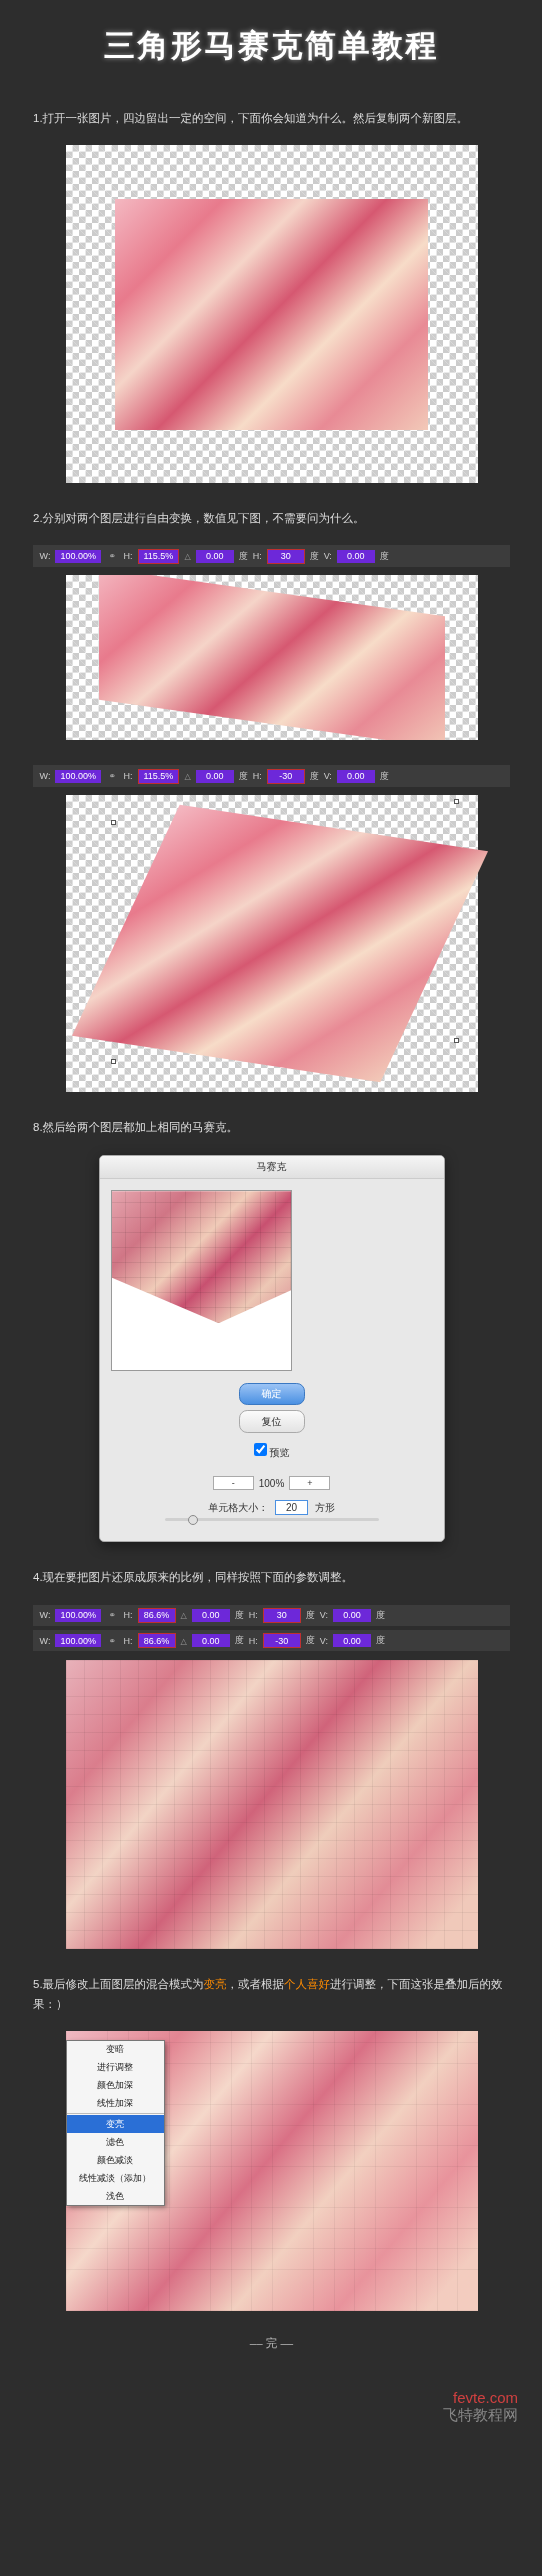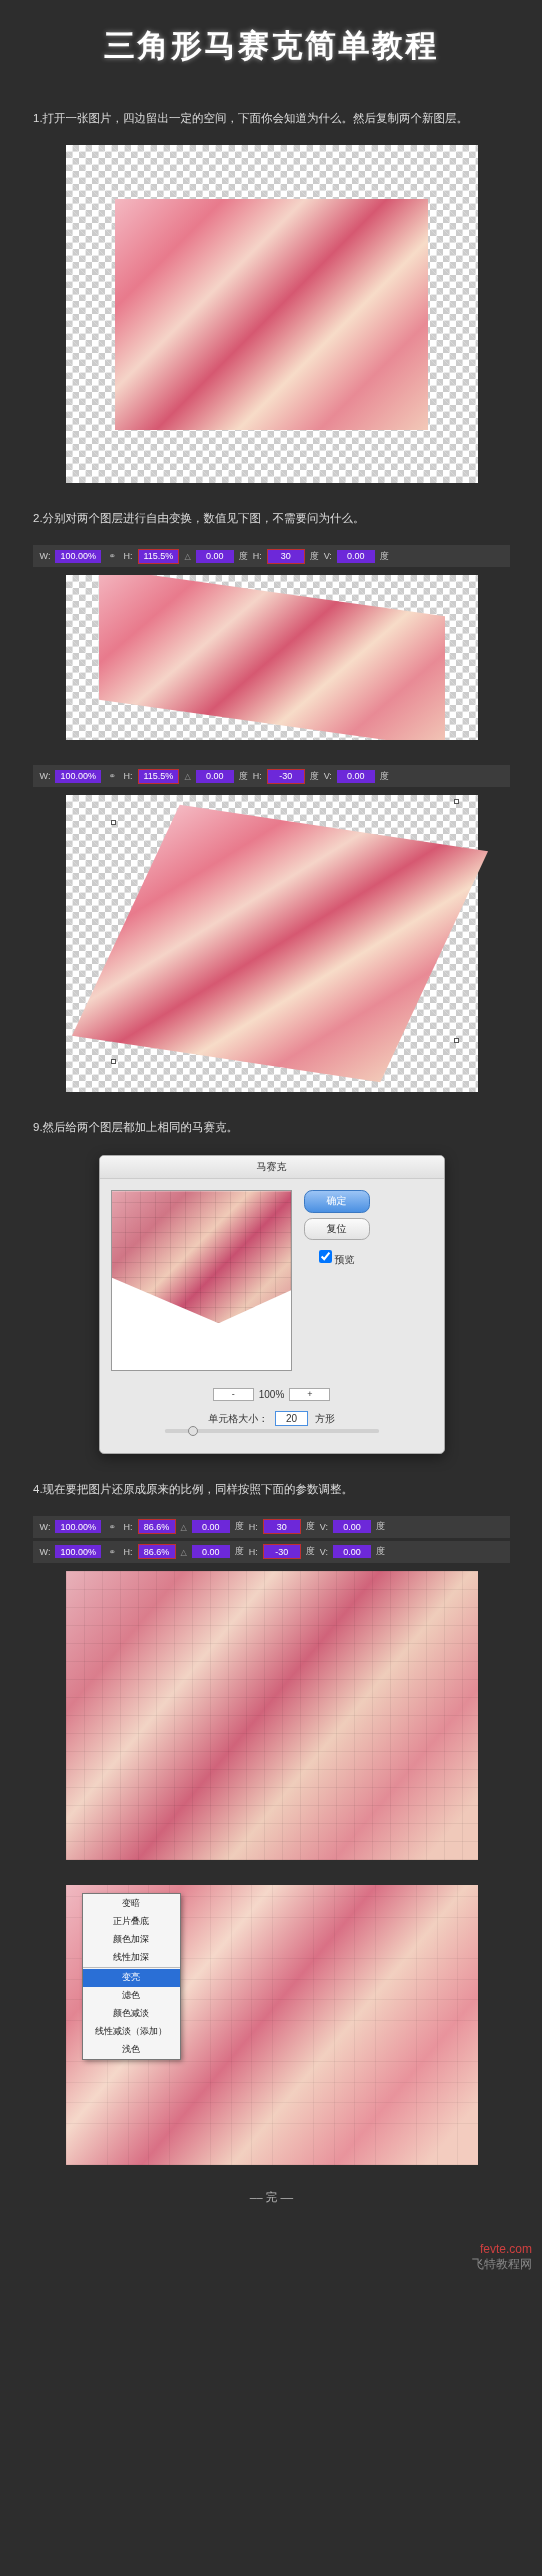--- a/index.html
+++ b/index.html
@@ -25,21 +25,21 @@
   .link-icon { font-size:9px; color:#aaa; padding:0 2.5px; }
 
   .skew-block { width: 412px; height: 165px; margin: 0 auto; position: relative; overflow: hidden; }
   .skew-img { position: absolute; left: 33px; top: 16.5px; width: 346px; height: 132px; transform: skewY(8deg); }
   .skew-block2 { width: 412px; height: 297px; margin: 0 auto; position: relative; overflow: visible; }
   .skew-img2 { position:absolute; left:49px; top:33px; width:330px; height:231px; transform: skewX(-25deg) skewY(8deg); }
   .handle { width:5px; height:5px; background:#fff; border:0.8px solid #555; position:absolute; }
 
   .mosaic-dialog { width: 346px; margin: 0 auto; background: #e8e8e8; border: 0.8px solid #aaa; border-radius: 5px; overflow:hidden; box-shadow: 0 3.3px 12.4px rgba(0,0,0,0.4); }
   .mosaic-title { font-size:10px; color:#333; padding:4.1px; background:linear-gradient(#f5f5f5,#e0e0e0); border-bottom:0.8px solid #ccc; }
-  .mosaic-body { display:flex; padding: 11.5px; gap: 11.5px; }
+  .mosaic-body { display:flex; padding: 11.5px; gap: 11.5px; flex-direction: column; }
   .mosaic-preview { width: 181px; height: 181px; border: 0.8px solid #999; background:#fff; position:relative; overflow:hidden; }
   .mosaic-pix { position:absolute; top:0; right:0; width:181px; height:132px;
     background: linear-gradient(135deg,#e6a8b0,#d07585,#f0cbb8,#c85070,#edc8b5);
     filter: blur(0.4px);
     background-image:
       repeating-linear-gradient(0deg, rgba(0,0,0,0.08) 0 0.8px, transparent 0.8px 15px),
       repeating-linear-gradient(90deg, rgba(0,0,0,0.08) 0 0.8px, transparent 0.8px 15px),
       linear-gradient(135deg,#e6a8b0 0%,#d07585 25%,#f0cbb8 45%,#c85070 60%,#edc8b5 80%,#d98a92 100%);
     clip-path: polygon(0 0, 100% 0, 100% 75%, 60% 100%, 0 65%);
   }
@@ -60,27 +60,27 @@
       repeating-linear-gradient(90deg, rgba(0,0,0,0.06) 0 0.8px, transparent 0.8px 18px),
       linear-gradient(130deg,#e8b2ba 0%,#da7d8c 18%,#f2d4c5 32%,#d0637a 48%,#efcdbb 62%,#e28c96 78%,#f0c9ba 92%);
   }
 
   .blend-block { width:412px; height:280px; margin:0 auto; position:relative; }
   .blend-bg { position:absolute; inset:0; background:
       repeating-linear-gradient(0deg, rgba(0,0,0,0.05) 0 0.8px, transparent 0.8px 20.6px),
       repeating-linear-gradient(90deg, rgba(0,0,0,0.05) 0 0.8px, transparent 0.8px 20.6px),
       linear-gradient(130deg,#f0bac2 0%,#e28592 18%,#f5d8ca 32%,#d97085 48%,#f2d0c0 62%,#e8939c 78%,#f3ccbf 92%);
   }
-  .blend-menu { position:absolute; left:16px; top:8.2px; width:99px; background:#f5f5f5; border:0.8px solid #777; font-size:9px; color:#222; box-shadow:1.6px 1.6px 5px rgba(0,0,0,0.4); }
+  .blend-menu { position:absolute; left:0; top:8.2px; width:99px; background:#f5f5f5; border:0.8px solid #777; font-size:9px; color:#222; box-shadow:1.6px 1.6px 5px rgba(0,0,0,0.4); }
   .blend-menu div { padding:2.5px 10px; }
   .blend-menu hr { border:none; border-top:0.8px solid #bbb; margin:0.8px 0; }
   .blend-menu .sel { background:#2a6fd6; color:#fff; }
 
   .footer-end { text-align:center; color:#bbb; font-size:11.5px; margin:25px 0 12.4px; }
-  .footer-mark { text-align:right; font-size:12px; color:#888; padding-right:11px; }
+  .footer-mark { text-align:right; font-size:15px; color:#888; padding-right:25px; }
   .footer-mark .brand { color:#d04040; }
 </style>
 </head>
 <body>
 
 <div class="container">
   <h1 class="title">三角形马赛克简单教程</h1>
 
   <p class="step-text">1.打开一张图片，四边留出一定的空间，下面你会知道为什么。然后复制两个新图层。</p>
   <div class="img-block">
@@ -132,21 +132,21 @@
   <div class="img-block">
     <div class="skew-block2 checker">
       <div class="flower-img skew-img2"></div>
       <div class="handle" style="top:25px;left:45px"></div>
       <div class="handle" style="top:4.1px;left:388px"></div>
       <div class="handle" style="top:264px;left:45px"></div>
       <div class="handle" style="top:243px;left:388px"></div>
     </div>
   </div>
 
-  <p class="step-text">9.然后给两个图层都加上相同的马赛克。</p>
+  <p class="step-text">8.然后给两个图层都加上相同的马赛克。</p>
   <div class="img-block">
     <div class="mosaic-dialog">
       <div class="mosaic-title">马赛克</div>
       <div class="mosaic-body">
         <div class="mosaic-preview">
           <div class="checker mosaic-checker-corner"></div>
           <div class="mosaic-pix"></div>
         </div>
         <div class="mosaic-controls">
           <div class="mac-btn primary">确定</div>
@@ -202,26 +202,29 @@
       <span class="val red">-30</span>
     <span class="label">度</span>
     <span class="label">V:</span>
       <span class="val">0.00</span>
     <span class="label">度</span>
   </div>
   <div class="img-block">
     <div class="mosaic-result"></div>
   </div>
 
+  <p class="step-text">
+    <span>5.最后修改上面图层的混合模式为</span><span class="highlight">变亮</span><span>，或者根据</span><span class="highlight">个人喜好</span><span>进行调整，下面这张是叠加后的效果：）</span>
+  </p>
   <div class="img-block">
     <div class="blend-block">
       <div class="blend-bg"></div>
       <div class="blend-menu">
         <div>变暗</div>
-        <div>正片叠底</div>
+        <div>进行调整</div>
         <div>颜色加深</div>
         <div>线性加深</div>
         <hr>
         <div class="sel">变亮</div>
         <div>滤色</div>
         <div>颜色减淡</div>
         <div>线性减淡（添加）</div>
         <div>浅色</div>
       </div>
     </div>

